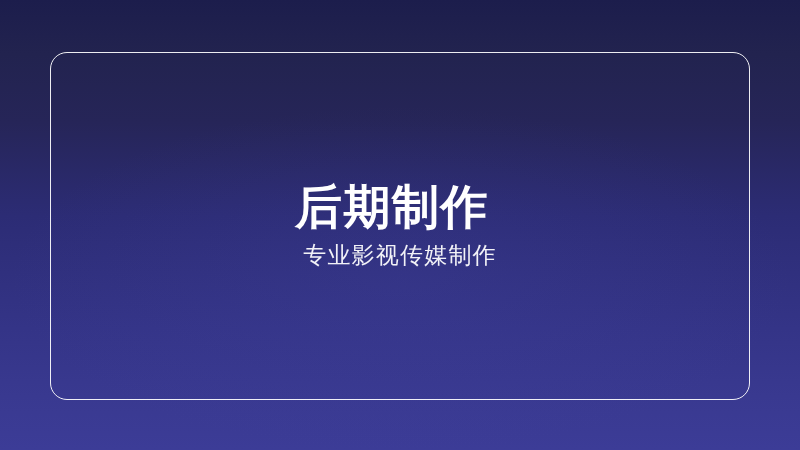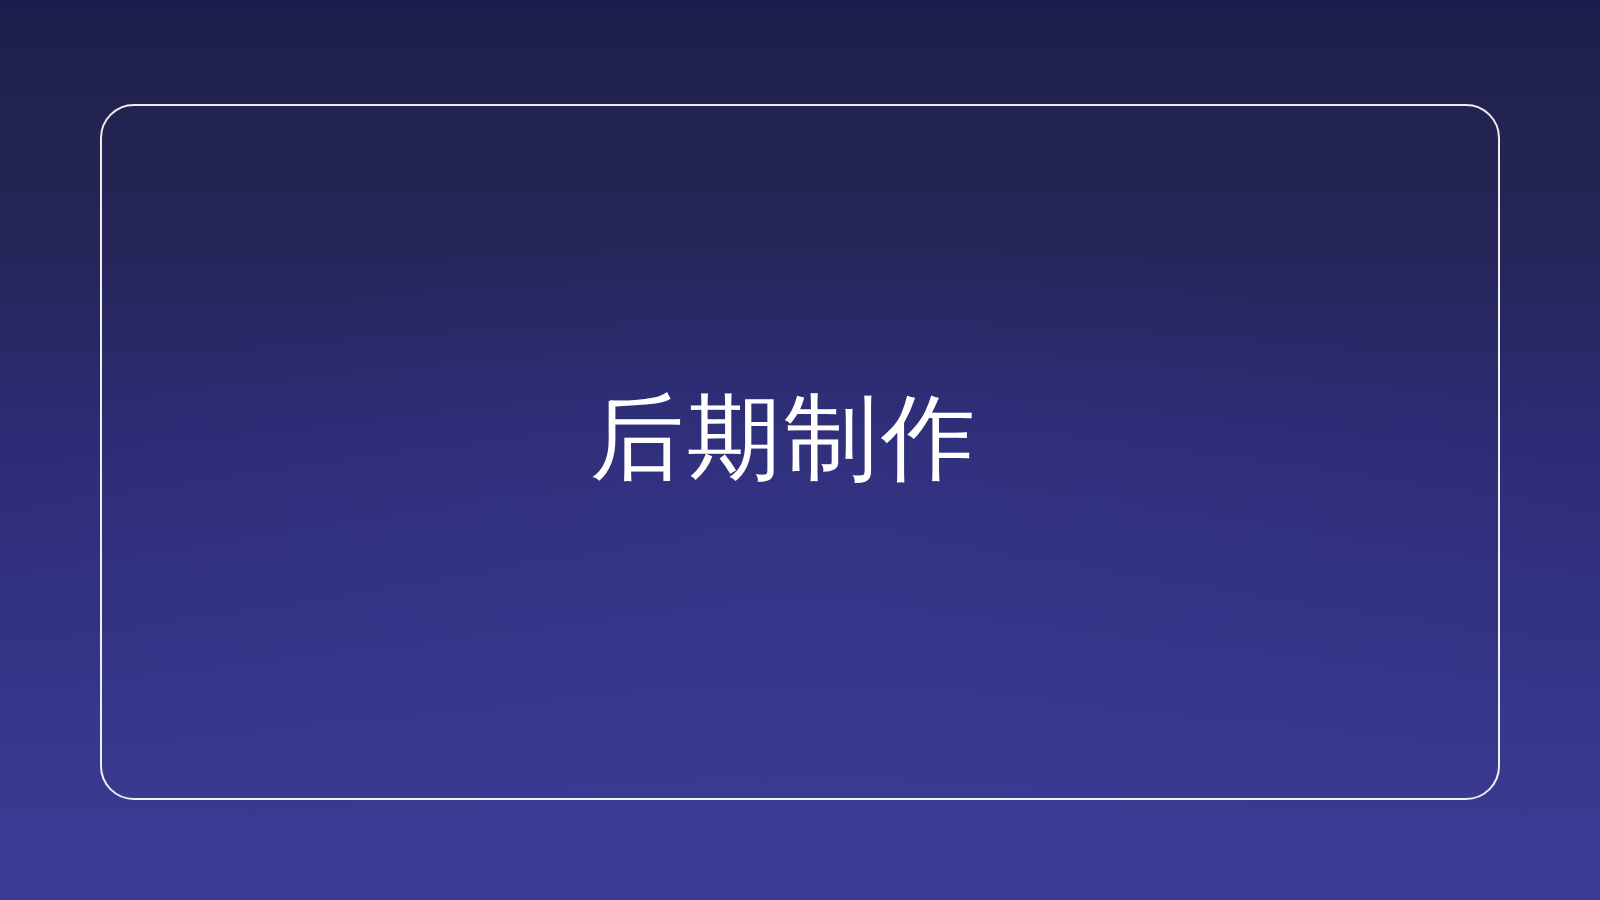--- a/index.html
+++ b/index.html
@@ -64,21 +64,21 @@
     flex-direction: column;
     align-items: center;
     justify-content: center;
     z-index: 3;
   }
 
   #slide-title {
     color: #ffffff;
     font-size: 47px;
     line-height: 1.0;
-    font-weight: 400;
+    font-weight: 700;
     letter-spacing: 1.5px;
     margin: 0 16px 14px 0;
     text-align: center;
     white-space: nowrap;
   }
 
   #slide-subtitle {
     color: #f2f2f7;
     font-size: 23px;
     line-height: 1.0;
@@ -91,15 +91,16 @@
 </style>
 </head>
 <body>
 
 <div id="slide">
 
   <div id="frame-border"></div>
 
   <div id="content-block">
     <h1 id="slide-title">后期制作</h1>
+    <p id="slide-subtitle">专业影视传媒制作</p>
   </div>
 
 </div>
 
 </body></html>

